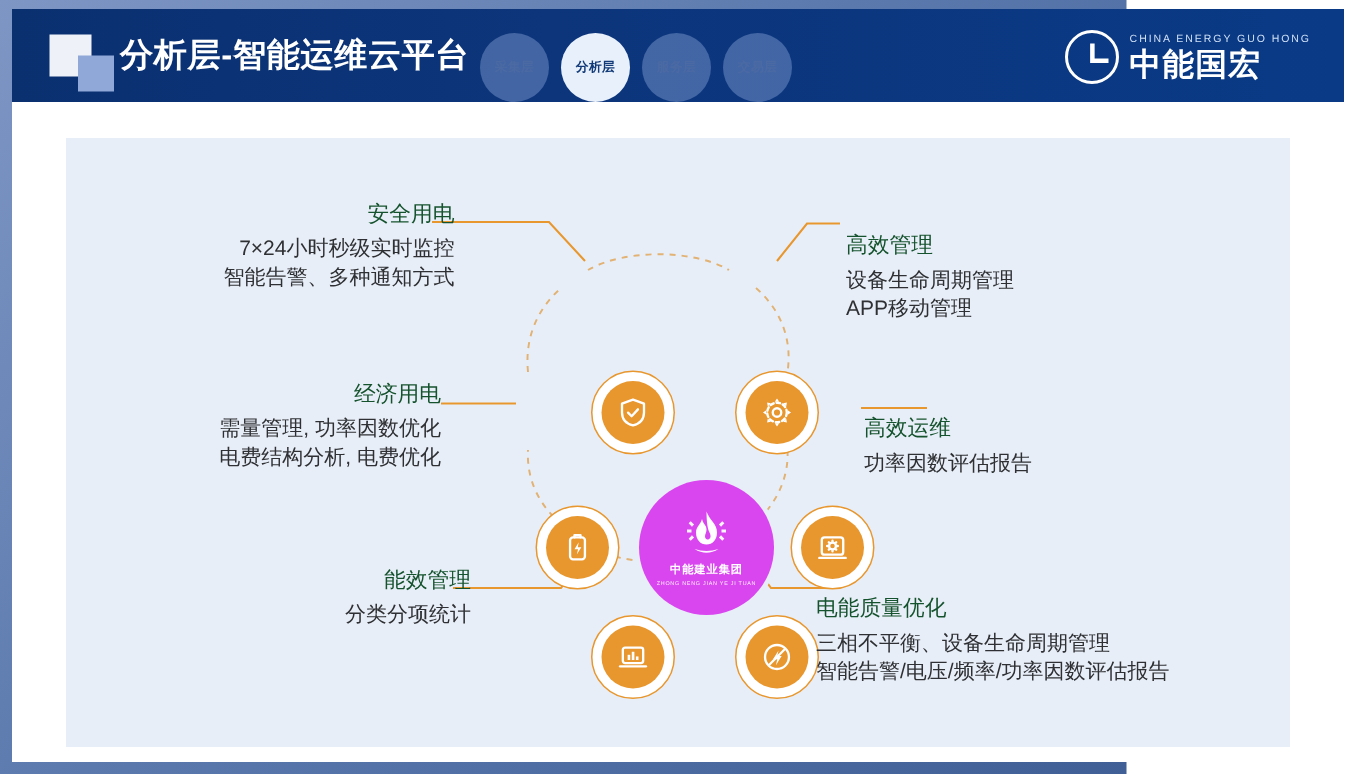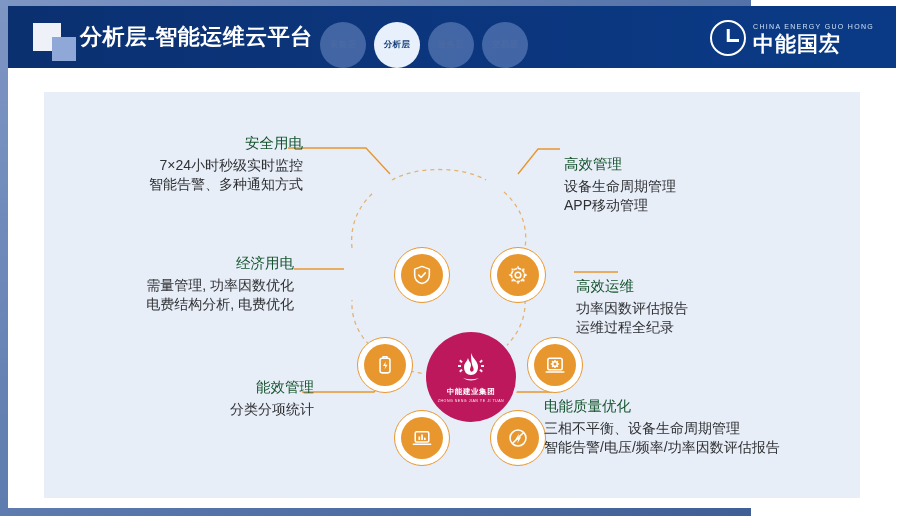--- a/index.html
+++ b/index.html
@@ -55,22 +55,22 @@
   .logo-txt{display:flex;flex-direction:column;line-height:1;}
   .logo-en{font-size:7px;color:#cfe0f5;letter-spacing:1.3px;margin-bottom:3px;}
   .logo-cn{font-size:21px;font-weight:bold;color:#ffffff;letter-spacing:1px;}
   
   .panel{
     position:absolute;left:36px;top:86px;width:816px;height:406px;
     background:#e8eef8;
   }
   
   .hub{
-    position:absolute;left:382px;top:240px;width:90px;height:90px;
-    border-radius:50%;background:#be185d;
+    position:absolute;left:382px;top:228px;width:90px;height:90px;
+    border-radius:50%;background:#d946ef;
     display:flex;flex-direction:column;align-items:center;justify-content:center;
     box-shadow:0 0 0 3px #e8eef8;
   }
   .hub-flame{position:relative;width:38px;height:34px;margin-bottom:2px;}
   .hub-cn{font-size:7.5px;color:#ffffff;font-weight:bold;letter-spacing:.6px;}
   .hub-py{font-size:3.6px;color:#ffffff;letter-spacing:.5px;margin-top:1.5px;opacity:.92;}
   .node{
     position:absolute;width:56px;height:56px;border-radius:50%;
     background:#ffffff;border:1.5px solid #e8972e;
     display:flex;align-items:center;justify-content:center;
@@ -261,21 +261,20 @@
 
   <div class="blk b3 right-al">
     <div class="ttl">经济用电</div>
     <div class="ln">需量管理, 功率因数优化</div>
     <div class="ln">电费结构分析, 电费优化</div>
   </div>
 
   <div class="blk b4 left-al">
     <div class="ttl">高效运维</div>
     <div class="ln">功率因数评估报告</div>
-    <div class="ln">运维过程全纪录</div>
   </div>
 
   <div class="blk b5 right-al">
     <div class="ttl">能效管理</div>
     <div class="ln">分类分项统计</div>
   </div>
 
   <div class="blk b6 left-al">
     <div class="ttl">电能质量优化</div>
     <div class="ln">三相不平衡、设备生命周期管理</div>

